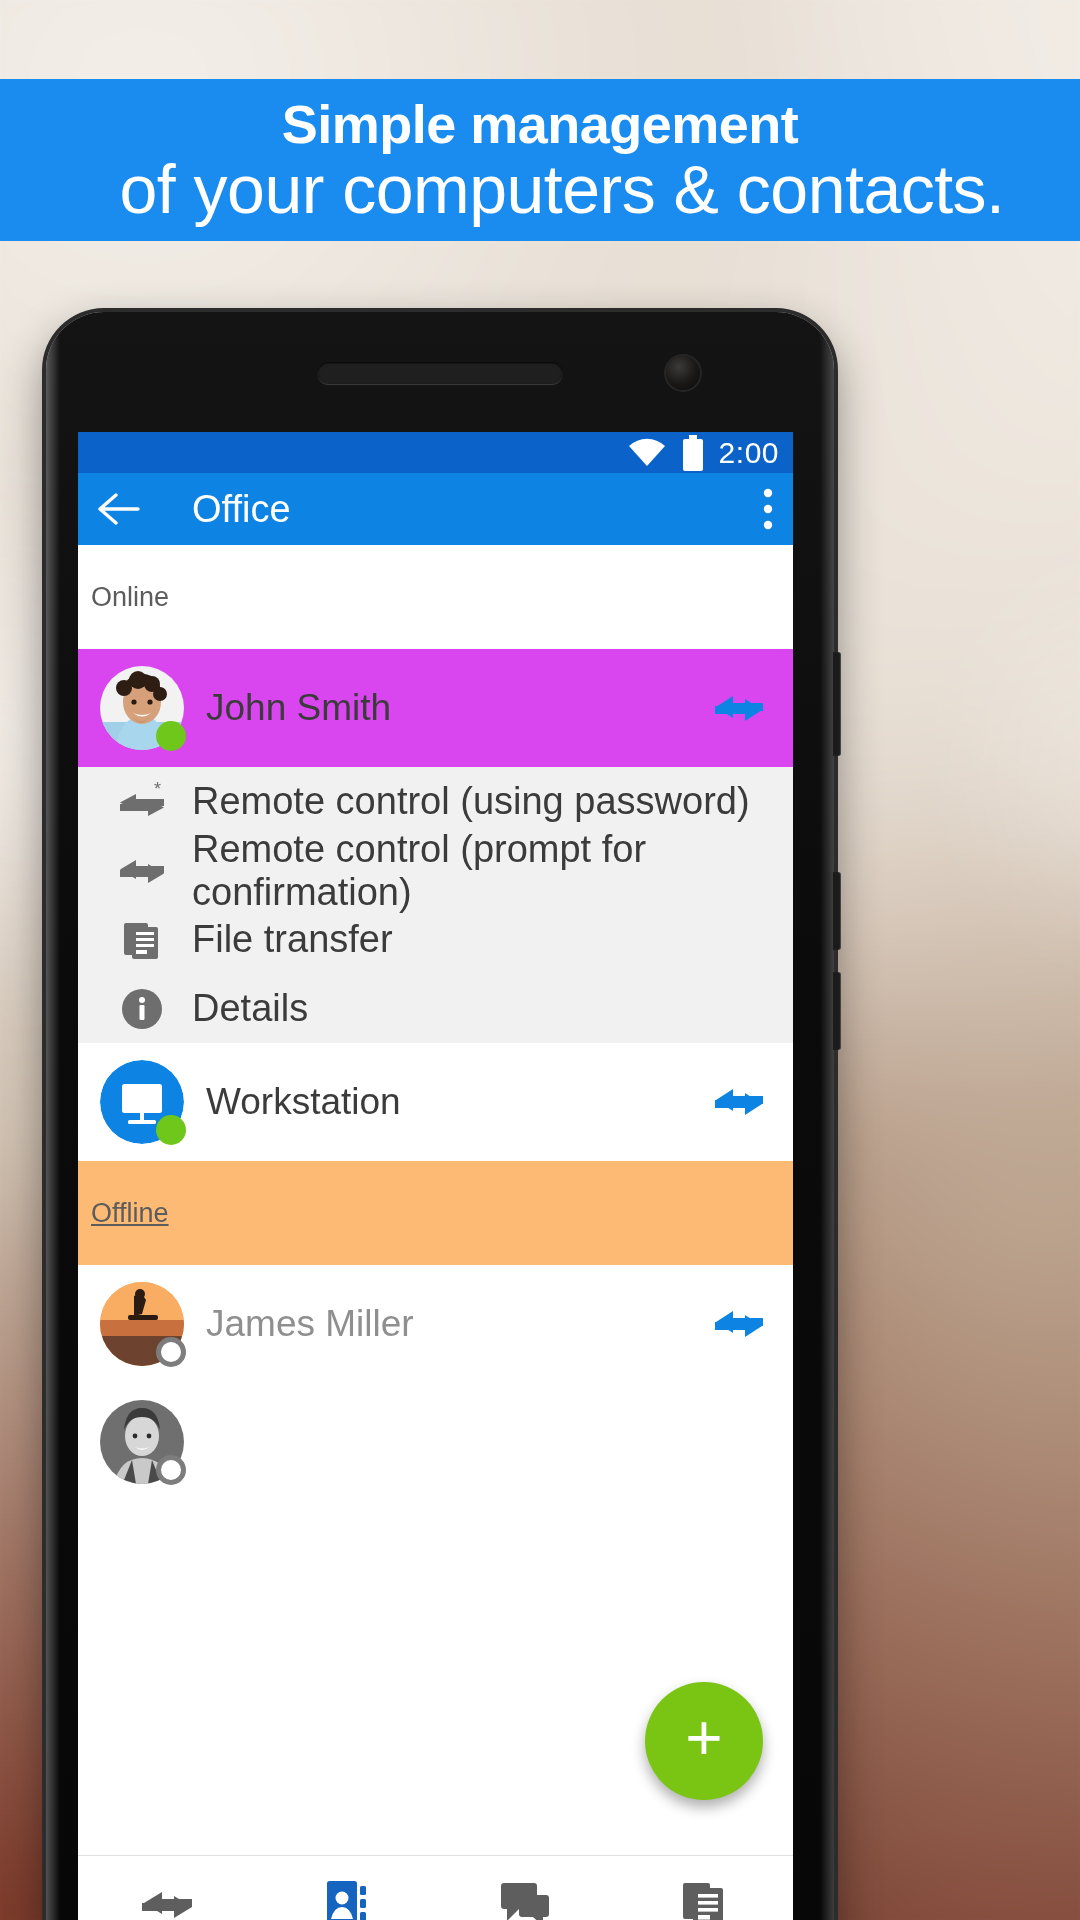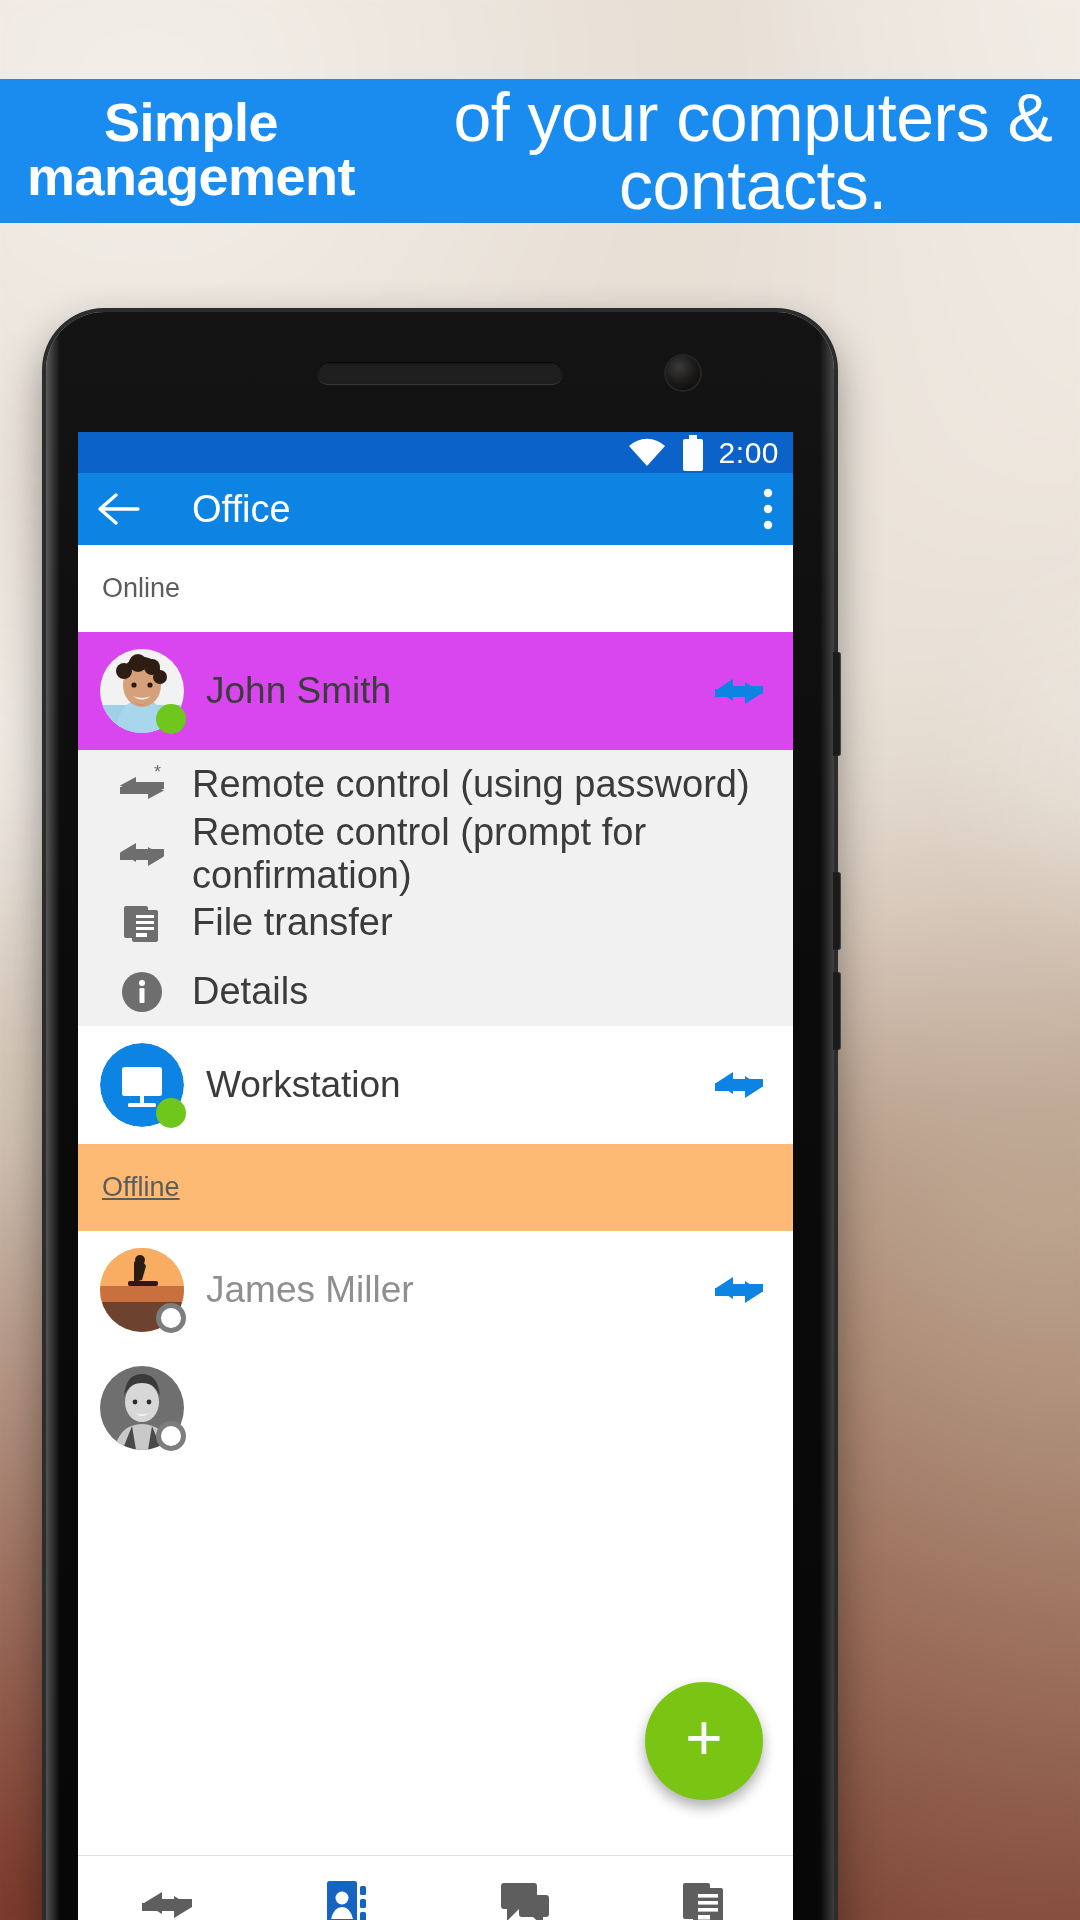--- a/index.html
+++ b/index.html
@@ -26,23 +26,23 @@
   }
   .bg .b2{
     background:
       radial-gradient(ellipse 300px 420px at 6% 40%, rgba(255,255,255,.5), rgba(255,255,255,0) 70%),
       radial-gradient(ellipse 260px 300px at 97% 40%, rgba(255,255,255,.35), rgba(255,255,255,0) 70%);
     filter:blur(42px);
   }
 
   
   .banner{
-    position:absolute;left:0;top:79px;width:1080px;height:144px;
+    position:absolute;left:0;top:79px;width:1080px;height:162px;
     background:#1a8cf0;color:#fff;text-align:center;
-    display:flex;flex-direction:row;align-items:center;justify-content:center;
+    display:flex;flex-direction:column;align-items:center;justify-content:center;
     line-height:1.0;
   }
   .banner .l1{font-size:54px;font-weight:bold;letter-spacing:-.5px;margin-bottom:4px;}
   .banner .l2{font-size:68px;font-weight:400;letter-spacing:-.5px;margin-left:44px;}
 
   
   .phone{
     position:absolute;left:46px;top:312px;width:788px;height:1640px;
     border-radius:58px 58px 16px 16px;
     background:linear-gradient(180deg,#141414 0%,#0b0b0b 40%,#070707 100%);
@@ -82,21 +82,21 @@
     padding-right:14px;gap:14px;color:#fff;
   }
   .statusbar .time{font-size:30px;font-weight:400;letter-spacing:.5px;}
 
   .appbar{
     height:72px;background:#0d84e3;display:flex;align-items:center;padding:0 18px;color:#fff;
   }
   .appbar .title{font-size:38px;font-weight:400;margin-left:52px;flex:1;}
 
   .sectionhdr{
-    height:87px;display:flex;align-items:center;padding-left:24px;
+    height:104px;display:flex;align-items:center;padding-left:13px;
     font-size:27px;color:#5c5c5c;background:#fff;
   }
   .sectionhdr.offline{background:#fdba74;text-decoration:underline;}
 
   .row{
     display:flex;align-items:center;height:118px;padding-left:22px;background:#fff;
     position:relative;
   }
   .row.selected{background:#d946ef;}
   .row .name{font-size:37px;color:#3b3b3b;margin-left:22px;flex:1;}

